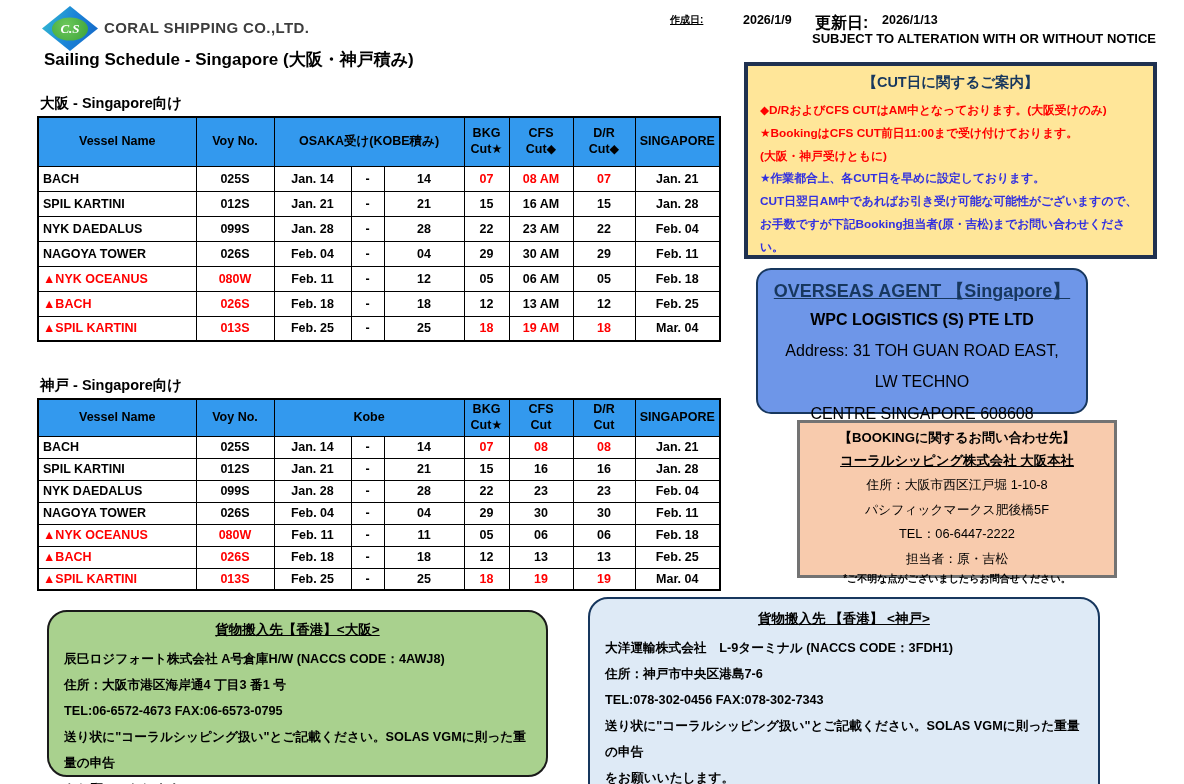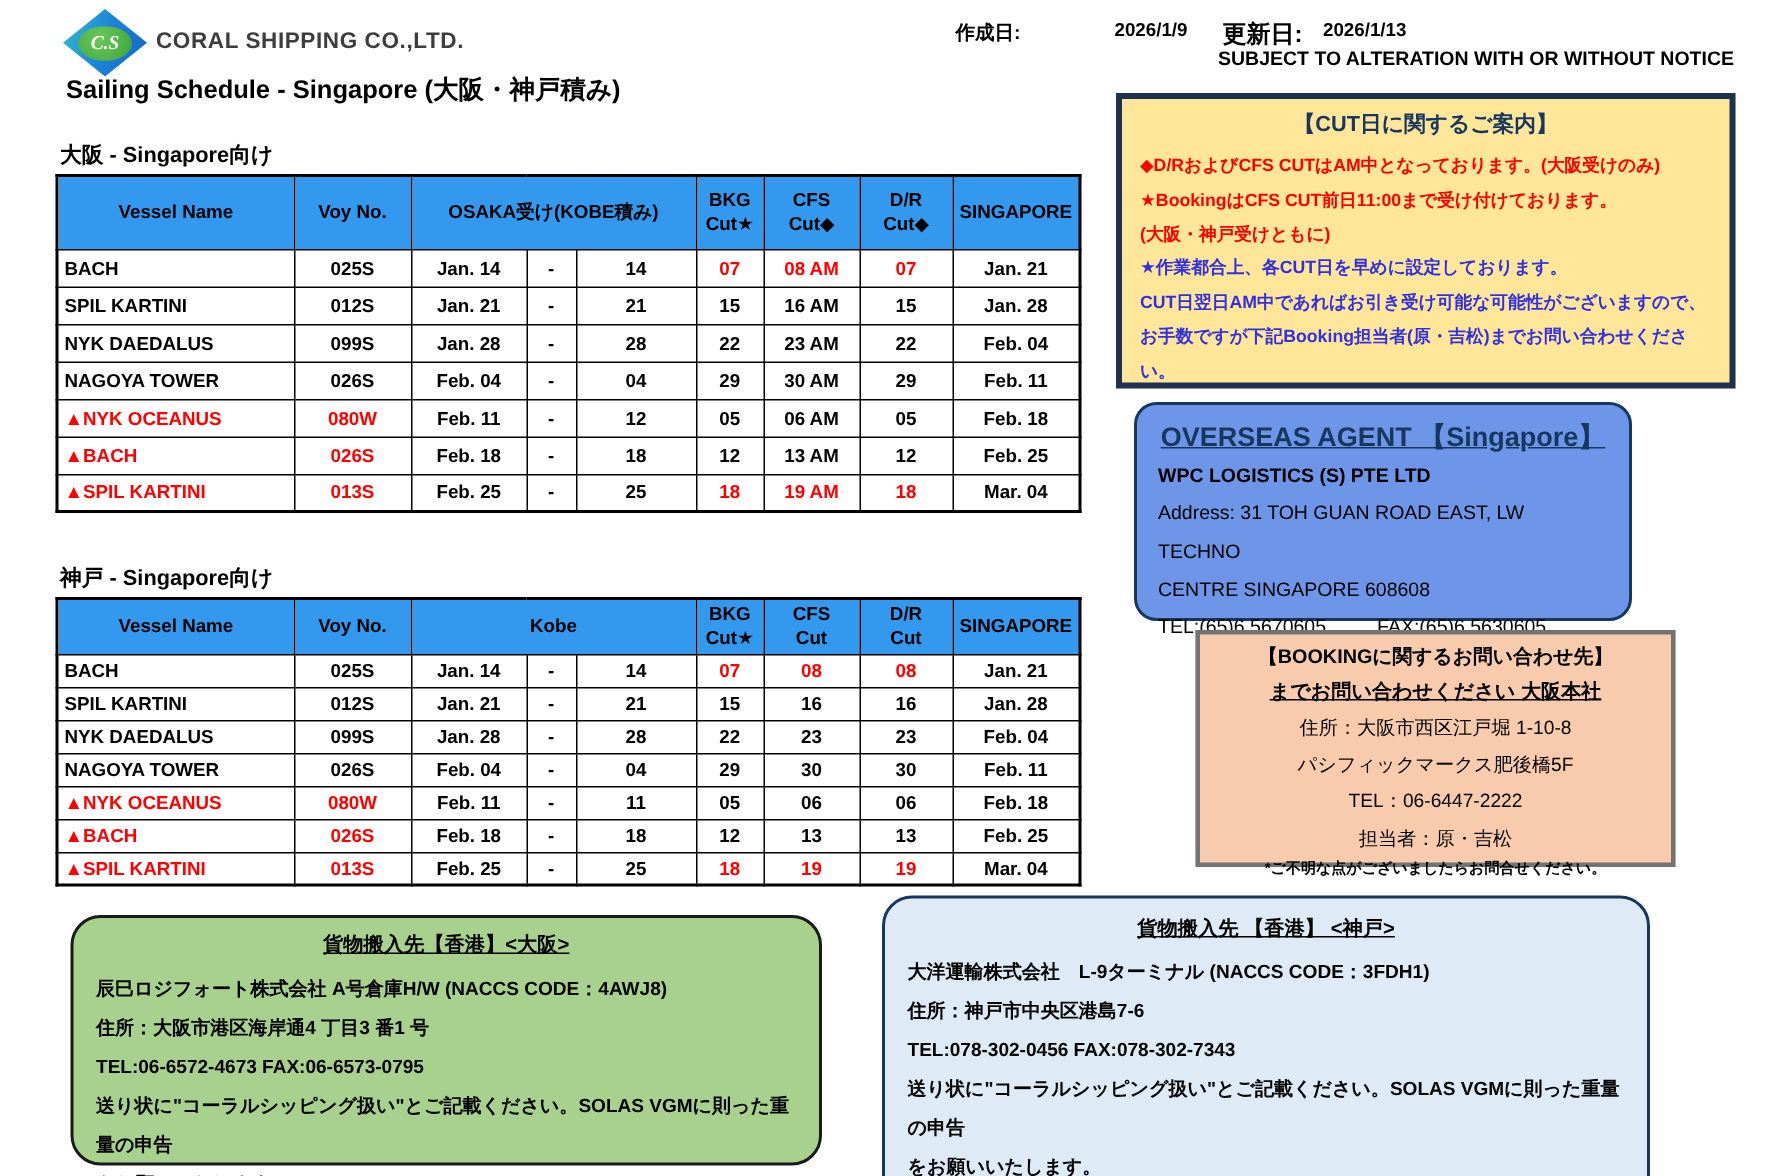--- a/index.html
+++ b/index.html
@@ -11,21 +11,21 @@
           background:linear-gradient(110deg,#35bfd0 0%,#1b84d8 50%,#1365c6 100%);
           clip-path:polygon(50% 0,100% 50%,50% 100%,0 50%); }
   .logo-oval { position:absolute; left:50%; top:50%; transform:translate(-50%,-50%);
           width:36px; height:23px; border-radius:50%;
           background:radial-gradient(circle at 40% 35%,#6cc85a,#3ba23a); 
           display:flex; align-items:center; justify-content:center; }
   .logo-txt { color:#fff; font-weight:bold; font-style:italic; font-size:13px;
           font-family:"Liberation Serif",serif; }
   .company { position:absolute; left:104px; top:19px; font-size:15px; font-weight:bold;
           color:#3d3d3d; letter-spacing:.4px; }
-  .d-lab1 { position:absolute; left:637px; top:13px; font-size:13px; font-weight:600; }
+  .d-lab1 { position:absolute; left:670px; top:13px; font-size:10px; font-weight:600;text-decoration:underline; }
   .d-val1 { position:absolute; left:743px; top:13px; font-size:12.5px; font-weight:600; }
   .d-lab2 { position:absolute; left:815px; top:13px; font-size:16px; font-weight:600; }
   .d-val2 { position:absolute; left:882px; top:13px; font-size:12.5px; font-weight:600; }
   .notice { position:absolute; right:28px; top:31px; font-size:13px; font-weight:bold;margin-left:27px; }
   .doc-title { position:absolute; left:44px; top:48px; font-size:17px; font-weight:bold; }
 
   .section-label { position:absolute; font-size:14.5px; font-weight:bold; }
 
   
   table.sched { position:absolute; border-collapse:collapse; table-layout:fixed;
@@ -43,21 +43,21 @@
           background:#FFE699; border:4px solid #1F3150; padding:7px 12px 0 12px; }
   .cut-title { text-align:center; color:#17375E; font-weight:bold; font-size:14.5px; margin-bottom:7px; }
   .cut-line { font-size:11.8px; font-weight:bold; line-height:1.93; }
   .cut-legend { margin-top:13px; font-size:12.2px; font-weight:bold; color:#17375E; }
 
   
   .agent-box { position:absolute; left:756px; top:268px; width:332px; height:146px;
           background:#6E96E8; border:2.5px solid #17375E; border-radius:15px; padding:9px 14px; }
   .agent-title { text-align:center; font-size:18px; font-weight:bold; color:#17375E;
           text-decoration:underline; margin-bottom:1px; }
-  .agent-line { font-size:13px; line-height:1.95; color:#000; }
+  .agent-line { font-size:16px; line-height:1.95; color:#000;text-align:center; }
   .agent-line.b { font-weight:bold; }
   .fax-gap { margin-left:34px; }
 
   
   .booking-box { position:absolute; left:797px; top:420px; width:320px; height:158px;
           background:#F8CBAD; border:3px solid #737373; padding:6px 8px; text-align:center; }
   .booking-title { font-size:13.2px; font-weight:bold; margin-bottom:5px; }
   .booking-company { font-size:13.4px; font-weight:bold; text-decoration:underline; margin-bottom:3px; }
   .booking-line { font-size:12.8px; line-height:1.92; }
   .booking-note { font-size:10px; font-weight:bold; margin-top:1px; }
@@ -325,21 +325,21 @@
     <div class="agent-line b">WPC LOGISTICS (S) PTE LTD</div>
     <div class="agent-line">Address: 31 TOH GUAN ROAD EAST, LW TECHNO</div>
     <div class="agent-line">CENTRE SINGAPORE 608608</div>
     <div class="agent-line">
       <span>TEL:(65)6 5670605</span><span class="fax-gap">FAX:(65)6 5630605</span>
     </div>
   </div>
 
   <div class="booking-box">
     <div class="booking-title">【BOOKINGに関するお問い合わせ先】</div>
-    <div class="booking-company">までお問い合わせください 大阪本社</div>
+    <div class="booking-company">コーラルシッピング株式会社 大阪本社</div>
     <div class="booking-line">住所：大阪市西区江戸堀 1-10-8</div>
     <div class="booking-line">パシフィックマークス肥後橋5F</div>
     <div class="booking-line">TEL：06-6447-2222</div>
     <div class="booking-line">担当者：原・吉松</div>
     <div class="booking-note">*ご不明な点がございましたらお問合せください。</div>
   </div>
 
   <div class="cargo-osaka">
     <div class="cargo-title">貨物搬入先【香港】&lt;大阪&gt;</div>
     <div class="cargo-line">辰巳ロジフォート株式会社 A号倉庫H/W (NACCS CODE：4AWJ8)</div>

